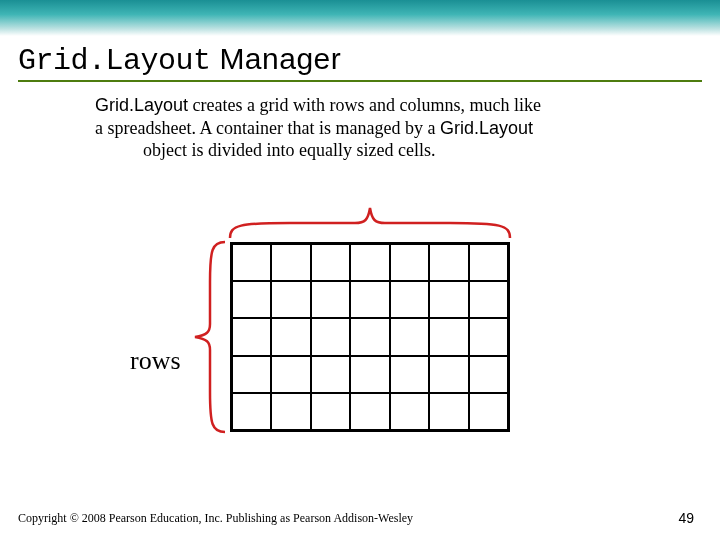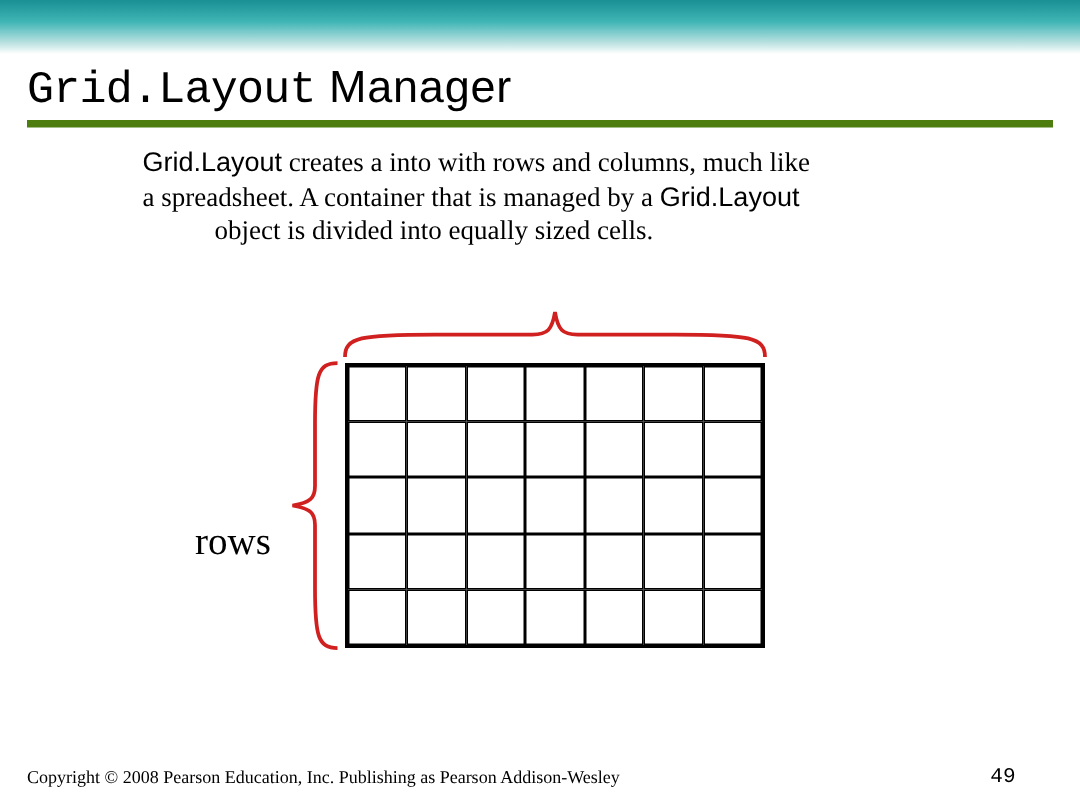--- a/index.html
+++ b/index.html
@@ -3,21 +3,21 @@
 <meta charset="utf-8">
 <style>
   * { box-sizing: border-box; margin: 0; padding: 0; }
   html, body { width: 720px; height: 540px; font-family: "Times New Roman", Times, serif; background: #fff; color: #000; }
   .slide { width: 720px; height: 540px; position: relative; overflow: hidden; }
   .topbar { width: 100%; height: 36px; background: linear-gradient(#1a8f94, #3fb5b5 40%, #bde2e2 80%, #ffffff 100%); }
   .title {
     font-size: 30px;
     font-family: Arial, Helvetica, sans-serif;
     font-weight: 400;
-    border-bottom: 5px solid #4d7c0f;
+    border-bottom: 2px solid #4d7c0f;
     padding: 6px 0 2px 0;
     margin: 0 18px 0 18px;
     letter-spacing: 0.5px;
   }
   .title .mono { font-family: "Courier New", Courier, monospace; letter-spacing: -0.5px; }
   .body-text {
     font-size: 18px;
     line-height: 1.25;
     margin: 12px 60px 0 95px;
   }
@@ -54,38 +54,38 @@
   .brace-rows svg { width: 100%; height: 100%; overflow: visible; }
   .brace-stroke { fill: none; stroke: #d02020; stroke-width: 2.5; }
   .footer {
     position: absolute;
     left: 18px; bottom: 14px;
     font-size: 12px;
     font-family: "Times New Roman", Times, serif;
   }
   .pagenum {
     position: absolute;
-    right: 43px; bottom: 14px;
+    right: 26px; bottom: 14px;
     font-size: 14px;
-    font-family: Liberation Mono, monospace;
+    font-family: Liberation Sans, sans-serif;
     margin-top: 24px;
   }
 </style>
 </head>
 <body>
 
 <div class="slide">
   <div class="topbar"></div>
 
   <h1 class="title">
     <span class="mono">Grid.Layout</span><span> Manager</span>
   </h1>
 
   <p class="body-text">
-    <span class="sans">Grid.Layout</span><span> creates a into with rows and columns, much like</span><br>
+    <span class="sans">Grid.Layout</span><span> creates a grid with rows and columns, much like</span><br>
     <span>a spreadsheet.  A container that is managed by a </span><span class="sans">Grid.Layout</span><br>
     <span style="display:inline-block; padding-left:48px;text-align:right;">object is divided into equally sized cells.</span>
   </p>
 
   <div class="figure-area">
     <div class="row-label">rows</div>
 
     <div class="brace-cols">
       <svg viewBox="0 0 280 30" preserveAspectRatio="none">
         <path class="brace-stroke" d="M0,30 C0,17 10,15 60,15 L125,15 C135,15 138,12 140,0 C142,12 145,15 155,15 L220,15 C270,15 280,17 280,30"></path>

